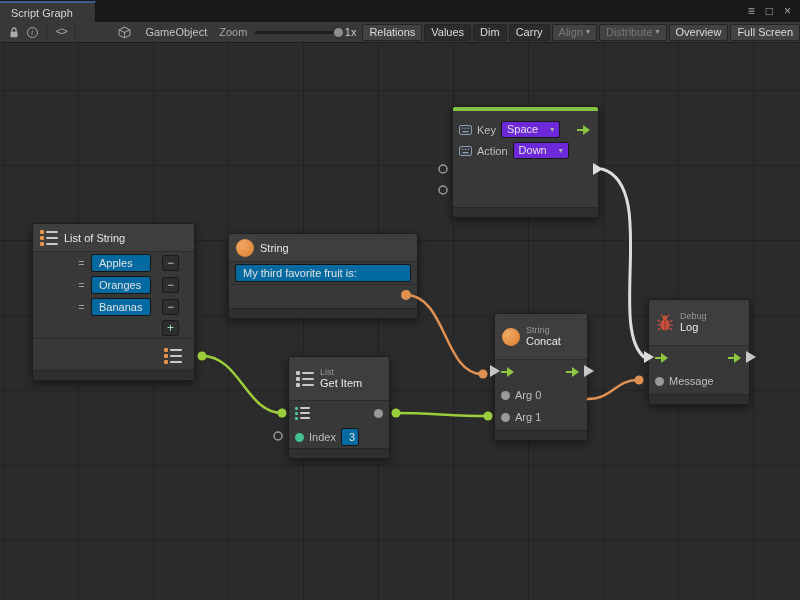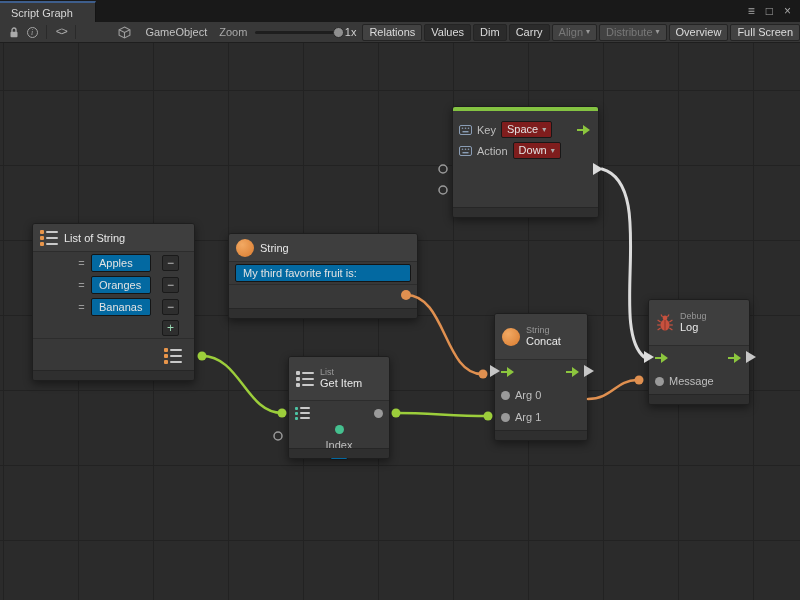--- a/index.html
+++ b/index.html
@@ -38,21 +38,21 @@
   .node { position:absolute; background:#383838; border:1px solid #1E1E1E; border-radius:3px; box-shadow:0 3px 9px rgba(0,0,0,0.45); }
   .node-header { display:flex; align-items:center; gap:6px; padding:0 7px; background:#3E3E3E; border-bottom:1px solid #2C2C2C; border-radius:2px 2px 0 0; }
   .hcol { display:flex; flex-direction:column; justify-content:center; line-height:1.15; }
   .node-title { font-size:11px; color:#E8E8E8; }
   .node-cat { font-size:9px; color:#979797; }
   .node-footer { position:absolute; left:0; right:0; bottom:0; height:10px; background:#2F2F2F; border-top:1px solid #262626; border-radius:0 0 2px 2px; }
   .row { display:flex; align-items:center; gap:5px; padding:0 6px; font-size:11px; color:#BFBFBF; }
   .sect { border-top:1px solid #2C2C2C; }
 
   .field { background:#0369a1; border:1px solid #151515; border-radius:2px; color:#E3E3E3; font-size:11px; padding:1px 7px; line-height:14px; overflow:hidden; white-space:nowrap; }
-  .dd { background:#7f1d1d; border:1px solid #181818; border-radius:2px; color:#E3E3E3; font-size:11px; padding:0 5px; line-height:15px; display:flex; align-items:center; gap:4px; }
+  .dd { background:#6d28d9; border:1px solid #181818; border-radius:2px; color:#E3E3E3; font-size:11px; padding:0 5px; line-height:15px; display:flex; align-items:center; gap:12px; }
   .dd .caret { font-size:8px; color:#ABABAB; }
   .sq-btn { width:17px; height:16px; background:#2E2E2E; border:1px solid #1A1A1A; border-radius:2px; color:#C2C2C2; display:flex; align-items:center; justify-content:center; font-size:12px; line-height:1; }
   .sq-btn.plus { color:#9ADBB4; }
   .eq { color:#9A9A9A; font-size:11px; width:9px; text-align:center; }
 
   .pdot { width:9px; height:9px; border-radius:50%; flex:0 0 auto; }
   .pdot.gray { background:#9A9A9A; }
   .pdot.teal { background:#45C08F; }
   .circle-icon { width:18px; height:18px; border-radius:50%; background:radial-gradient(circle at 35% 32%, #F2A963, #D97B2F); flex:0 0 auto; }
 
@@ -286,21 +286,21 @@
             <span class="ldot"></span>
             <span class="lbar"></span>
           </span>
         <span class="lrow">
             <span class="ldot"></span>
             <span class="lbar"></span>
           </span>
       </span>
       <span class="pdot gray ml-auto"></span>
     </div>
-    <div class="row" style="height:24px;flex-direction:column;">
+    <div class="row" style="height:24px;">
       <span class="pdot teal"></span>
       <span>Index</span>
       <span class="field" style="width:18px; text-align:center;">3</span>
     </div>
     <div class="node-footer"></div>
   </div>
 
   <div class="node" style="left:494px; top:270px; width:94px; height:128px;">
     <div class="node-header" style="height:46px;">
       <span class="circle-icon"></span>

